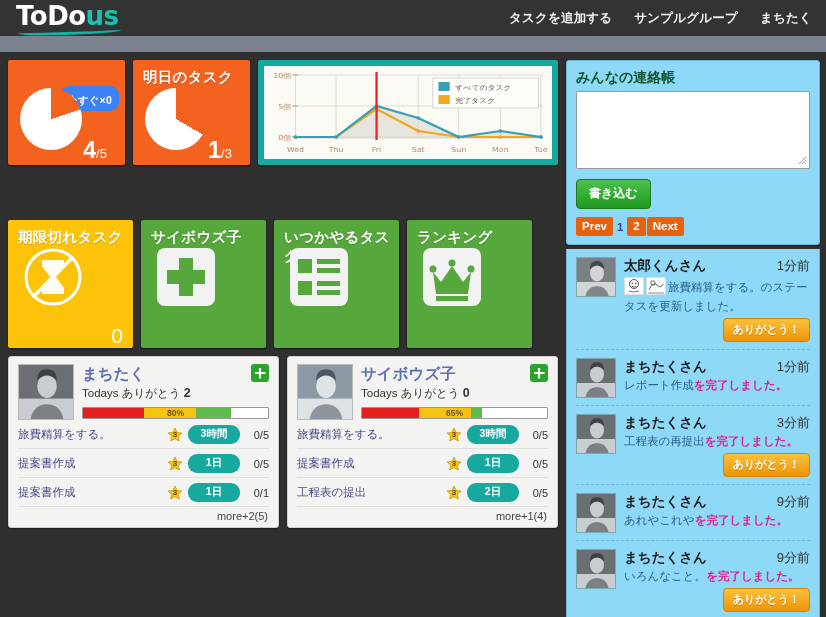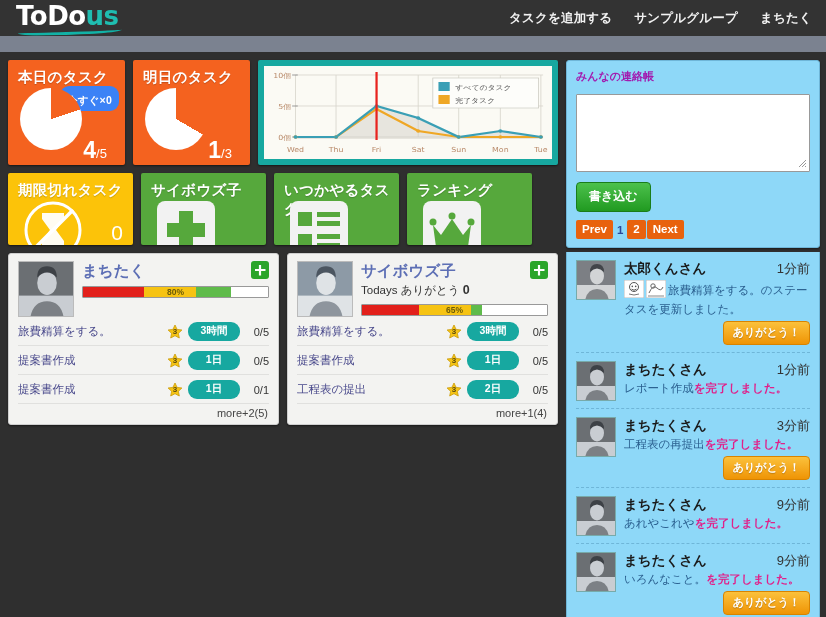--- a/index.html
+++ b/index.html
@@ -73,21 +73,21 @@
     position: absolute; right: 18px; bottom: 3px; color: #fff;
     font-weight: bold; font-size: 23px; line-height: 1;
   }
   .tile-frac .den { font-size: 13px; font-weight: normal; }
 
   
   .chart-box { background: #fbfaf4; width: 100%; height: 100%; position: relative; }
   .chart-svg { display: block; width: 100%; height: 100%; }
 
   
-  .tile-sq { width: 125px; height: 72px; }
+  .tile-sq { width: 125px; height: 128px; margin-top: 47px; }
   .tile-yellow { background: #fcc309; }
   .tile-green  { background: #56a83c; }
   .tile-num {
     position: absolute; right: 10px; bottom: 2px; color: #fff;
     font-size: 21px; line-height: 1;
   }
   .icon-area {
     position: absolute; left: 14px; top: 26px; width: 62px; height: 62px;
   }
   .icon-area svg { width: 100%; height: 100%; display: block; }
@@ -146,21 +146,21 @@
     flex: none;
   }
   .frac { font-size: 11px; color: #333; width: 24px; text-align: right; flex: none; }
   .more { text-align: right; font-size: 11px; color: #444; padding: 3px 1px 2px; }
 
   
   .panel {
     background: #8ed8f8; border: 1px solid #6fb6d8; border-radius: 3px;
     padding: 8px 9px; box-shadow: 0 1px 2px rgba(0,0,0,.45);
   }
-  .panel-title { font-size: 11px; font-weight: bold; color: #a21caf; margin-bottom: 10px; }
+  .panel-title { font-size: 14px; font-weight: bold; color: #14532d; margin-bottom: 4px; }
   .comment-box {
     width: 100%; height: 78px; background: #fff; border: 1px solid #999;
     border-radius: 1px; resize: none; display: block; font-size: 12px; padding: 4px;
     font-family: "Liberation Sans", sans-serif; position: relative;
   }
   .box-wrap { position: relative; }
   .resize-grip {
     position: absolute; right: 3px; bottom: 4px; width: 9px; height: 9px;
     pointer-events: none;
   }
@@ -214,21 +214,20 @@
 </div>
 <div class="subbar"></div>
 
 <div class="page">
 
   <div class="left-col">
 
     <div class="tiles-row">
 
       <div class="tile tile-orange">
-        <div class="tile-title">本日のタスク</div>
         <div class="badge-now">今すぐ×0</div>
         <div class="pie-wrap">
           <div class="pie pie-4of5"></div>
         </div>
         <div class="tile-frac"><span>4</span><span class="den">/5</span></div>
       </div>
 
       <div class="tile tile-orange">
         <div class="tile-title">明日のタスク</div>
         <div class="pie-wrap">
@@ -372,20 +371,21 @@
           <div class="uhead">
             <div class="avatar"><svg viewBox="0 0 40 40" width="56" height="56" preserveAspectRatio="none">
                 <rect width="40" height="40" fill="#6b6f73"></rect>
                 <rect y="24" width="40" height="16" fill="#c9cdd2"></rect>
                 <ellipse cx="20" cy="15" rx="7" ry="8.5" fill="#c9cdd2"></ellipse>
                 <path d="M13 11 q7 -7 14 0 q0 -8 -7 -8 q-7 0 -7 8 z" fill="#3d4146"></path>
                 <path d="M8 40 q2 -12 12 -12 q10 0 12 12 z" fill="#3d4146" opacity=".55"></path>
               </svg></div>
             <div class="uinfo">
               <div class="uname">まちたく</div>
+              <div class="uthanks"><span>Todays ありがとう</span> <b>2</b></div>
               <div class="plus-btn"></div>
               <div class="pbar">
                 <div class="seg-r" style="width:33%"></div>
                 <div class="seg-y" style="width:28%"></div>
                 <div class="seg-g" style="width:19%"></div>
                 <div class="pbar-label">80%</div>
               </div>
             </div>
           </div>
           <div class="task-row">

